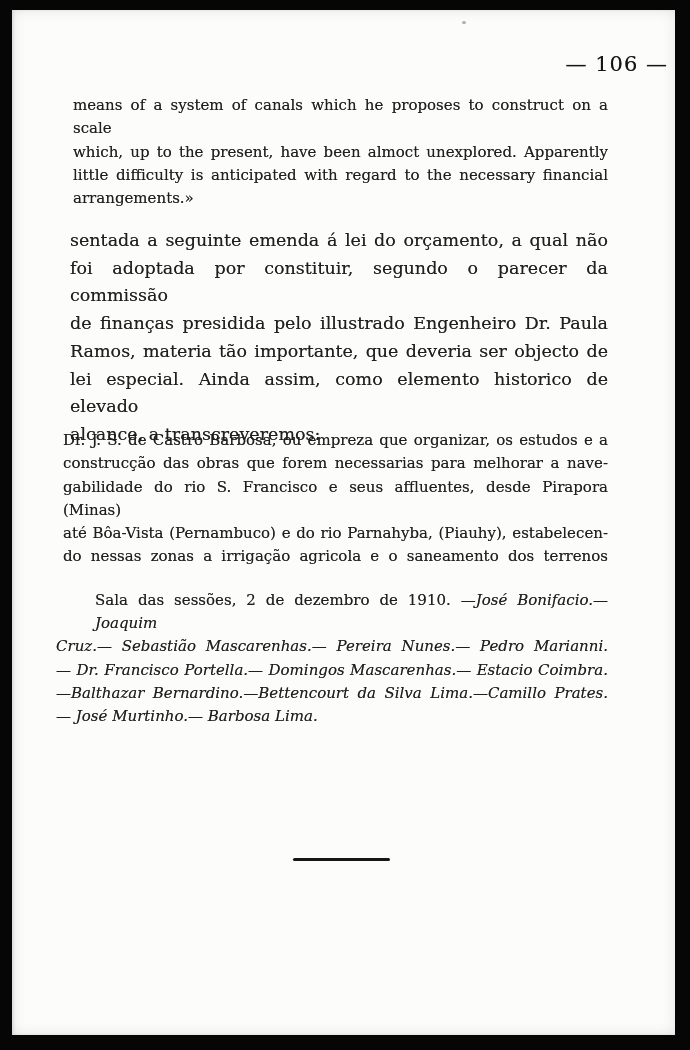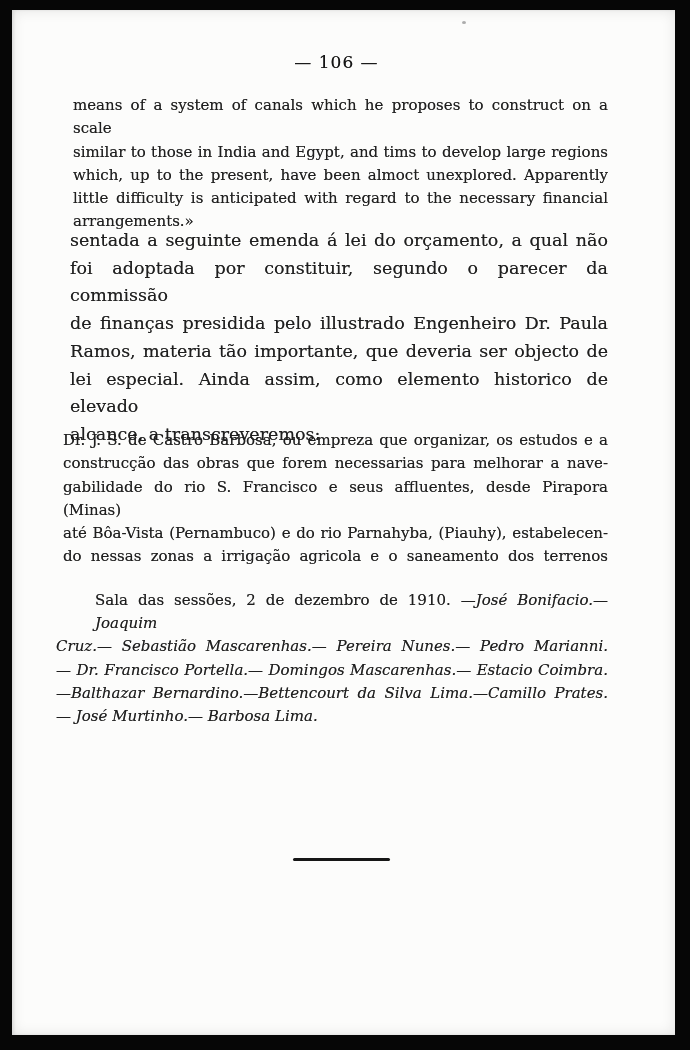--- a/index.html
+++ b/index.html
@@ -25,23 +25,23 @@
     height: 1025px;
     background: #fcfcfb;
     box-shadow: inset 0 0 14px rgba(0,0,0,0.10), inset 2px 0 3px rgba(0,0,0,0.08);
     color: #1f1f1f;
   }
   .header-line {
     position: absolute;
     top: 42px;
     left: 0;
     width: 100%;
-    text-align: center;
+    text-align: right;
     transform: translateX(-7px);
-    font-size: 17px;
+    font-size: 21px;
     letter-spacing: 1px;
     color: #151515;
     text-shadow: 0 0 0.6px rgba(0,0,0,0.6);
   }
   .speck {
     position: absolute;
     left: 450px;
     top: 11px;
     width: 4px;
     height: 3px;
@@ -107,21 +107,20 @@
 <body>
 
 <div class="scan-frame">
   <div class="page">
 
     <div class="header-line">— 106 —</div>
     <div class="speck"></div>
 
     <div class="textblock block-english">
       <div class="jline">means of a system of canals which he proposes to construct on a scale</div>
-      <div class="jline">similar to those in India and Egypt, and tims to develop large regions</div>
       <div class="jline">which, up to the present, have been almoct unexplored. Apparently</div>
       <div class="jline">little difficulty is anticipated with regard to the necessary financial</div>
       <div class="jline lastline">arrangements.»</div>
     </div>
 
     <div class="textblock block-camara">
       <div class="jline">sentada a seguinte emenda á lei do orçamento, a qual não</div>
       <div class="jline">foi adoptada por constituir, segundo o parecer da commissão</div>
       <div class="jline">de finanças presidida pelo illustrado Engenheiro Dr. Paula</div>
       <div class="jline">Ramos, materia tão importante, que deveria ser objecto de</div>

